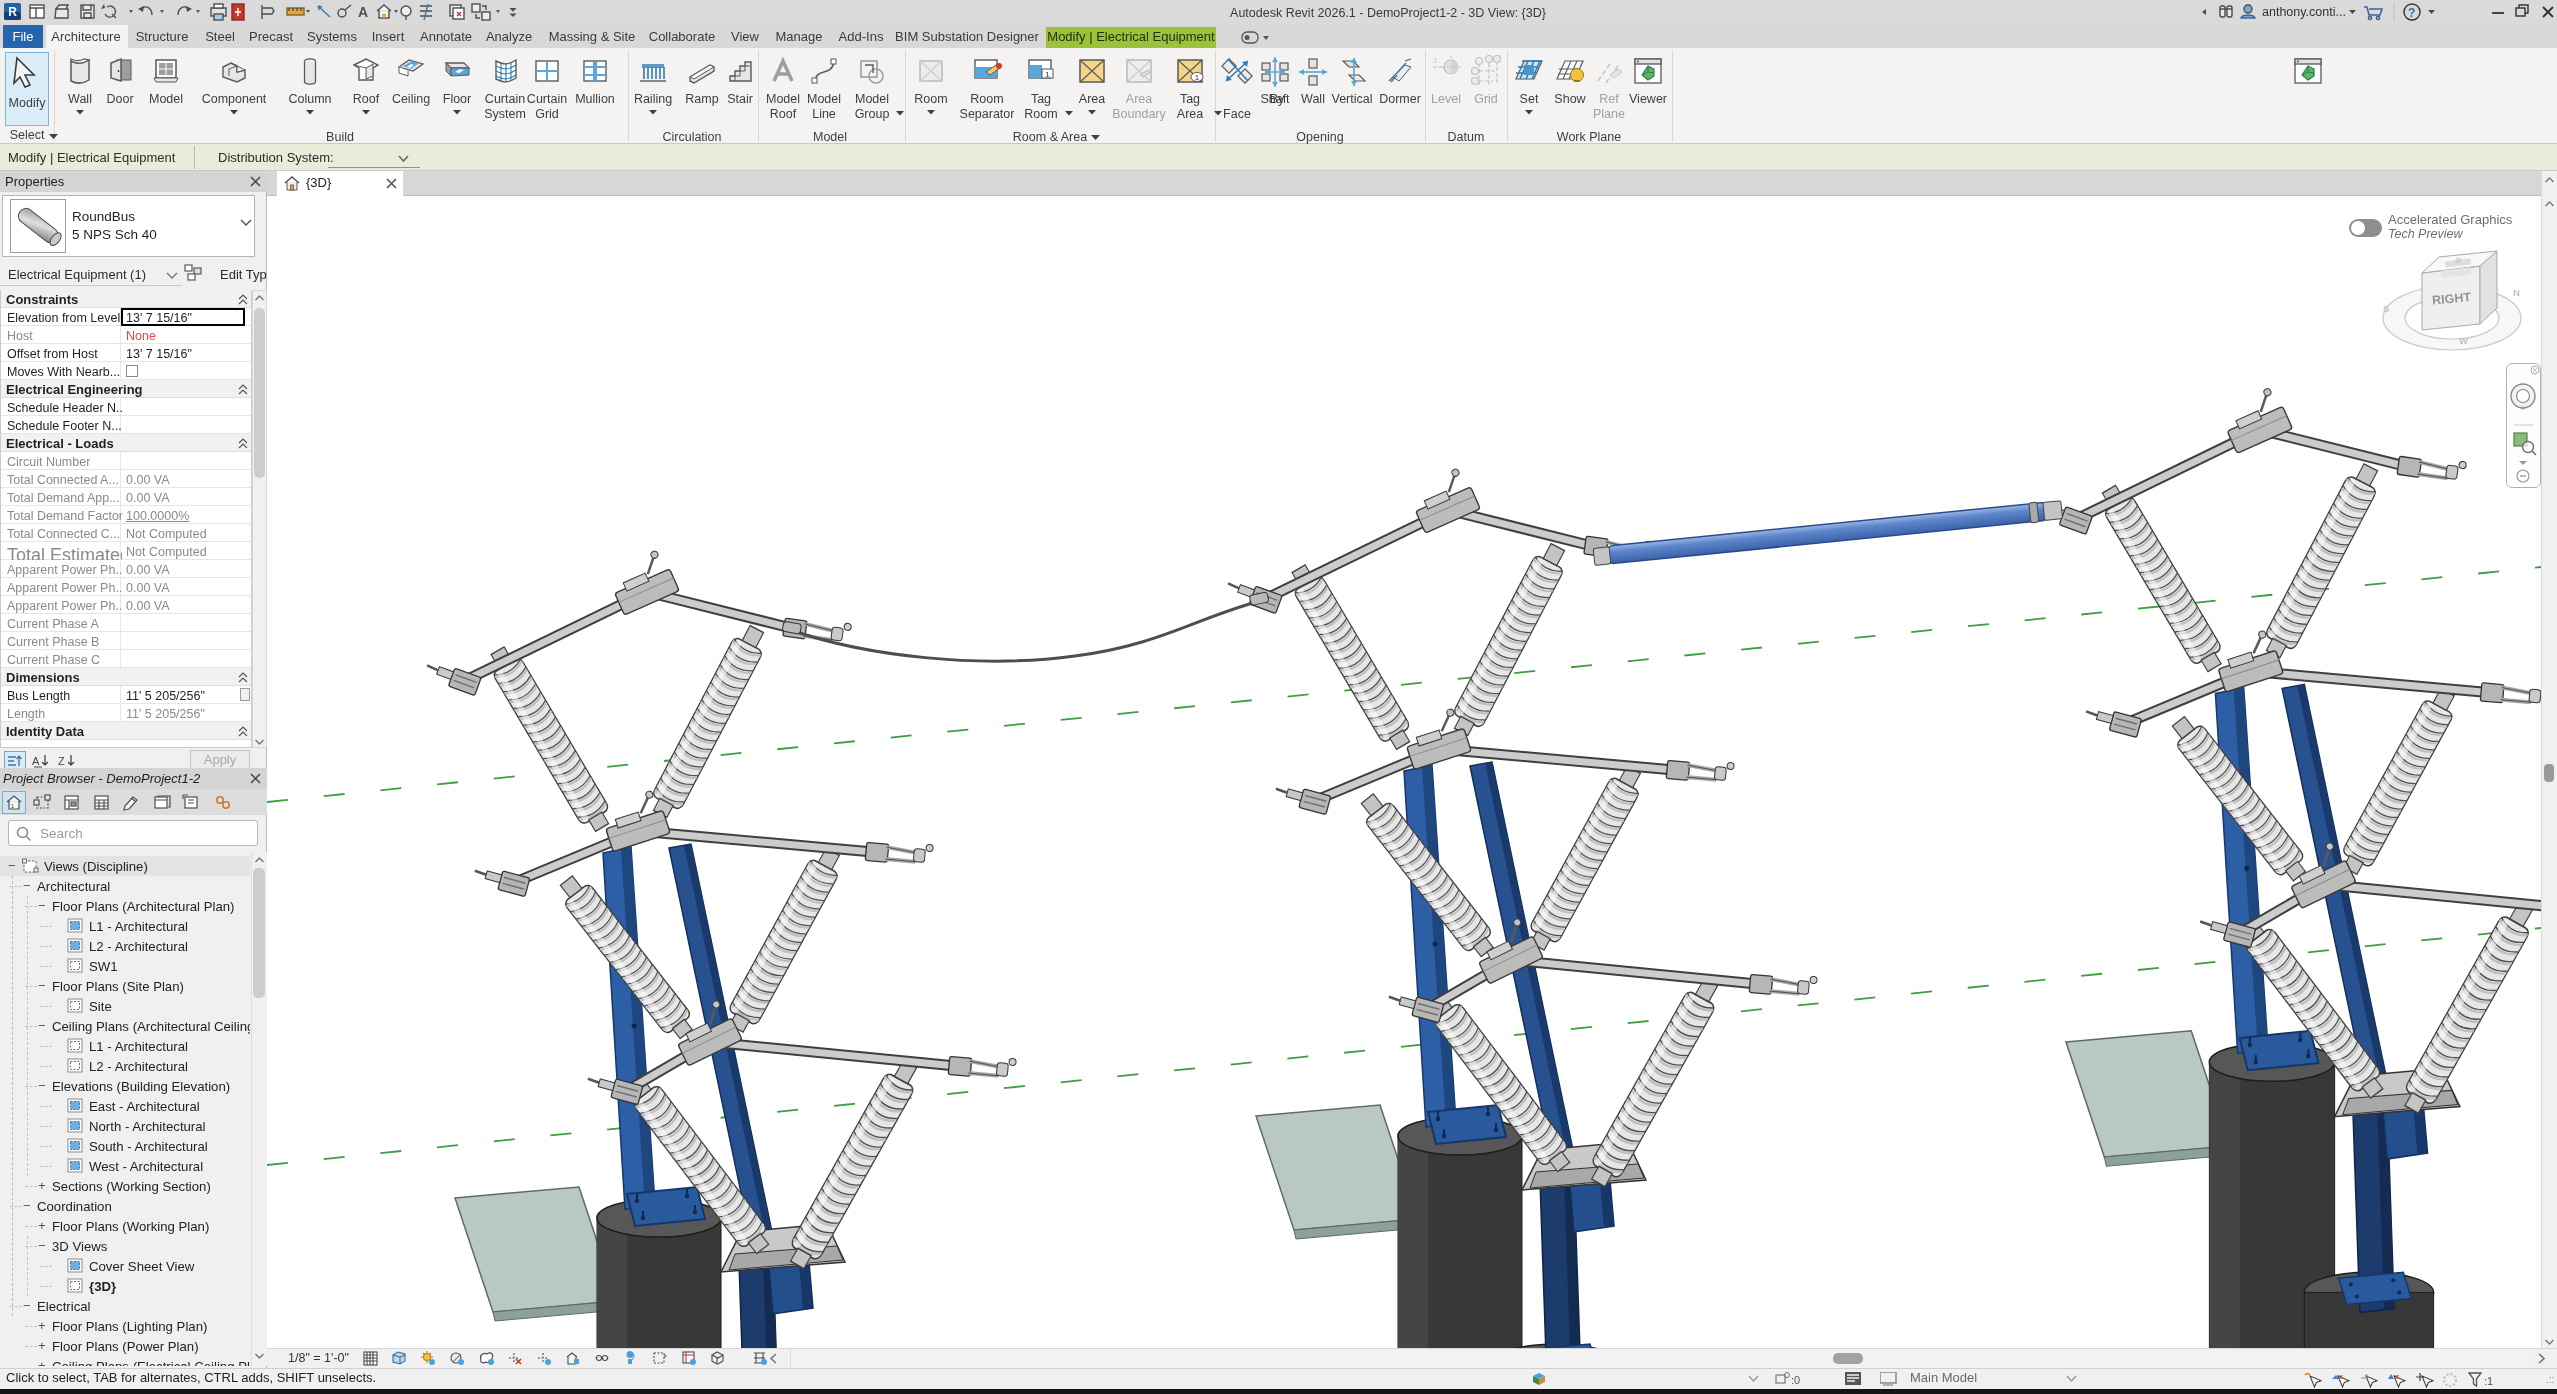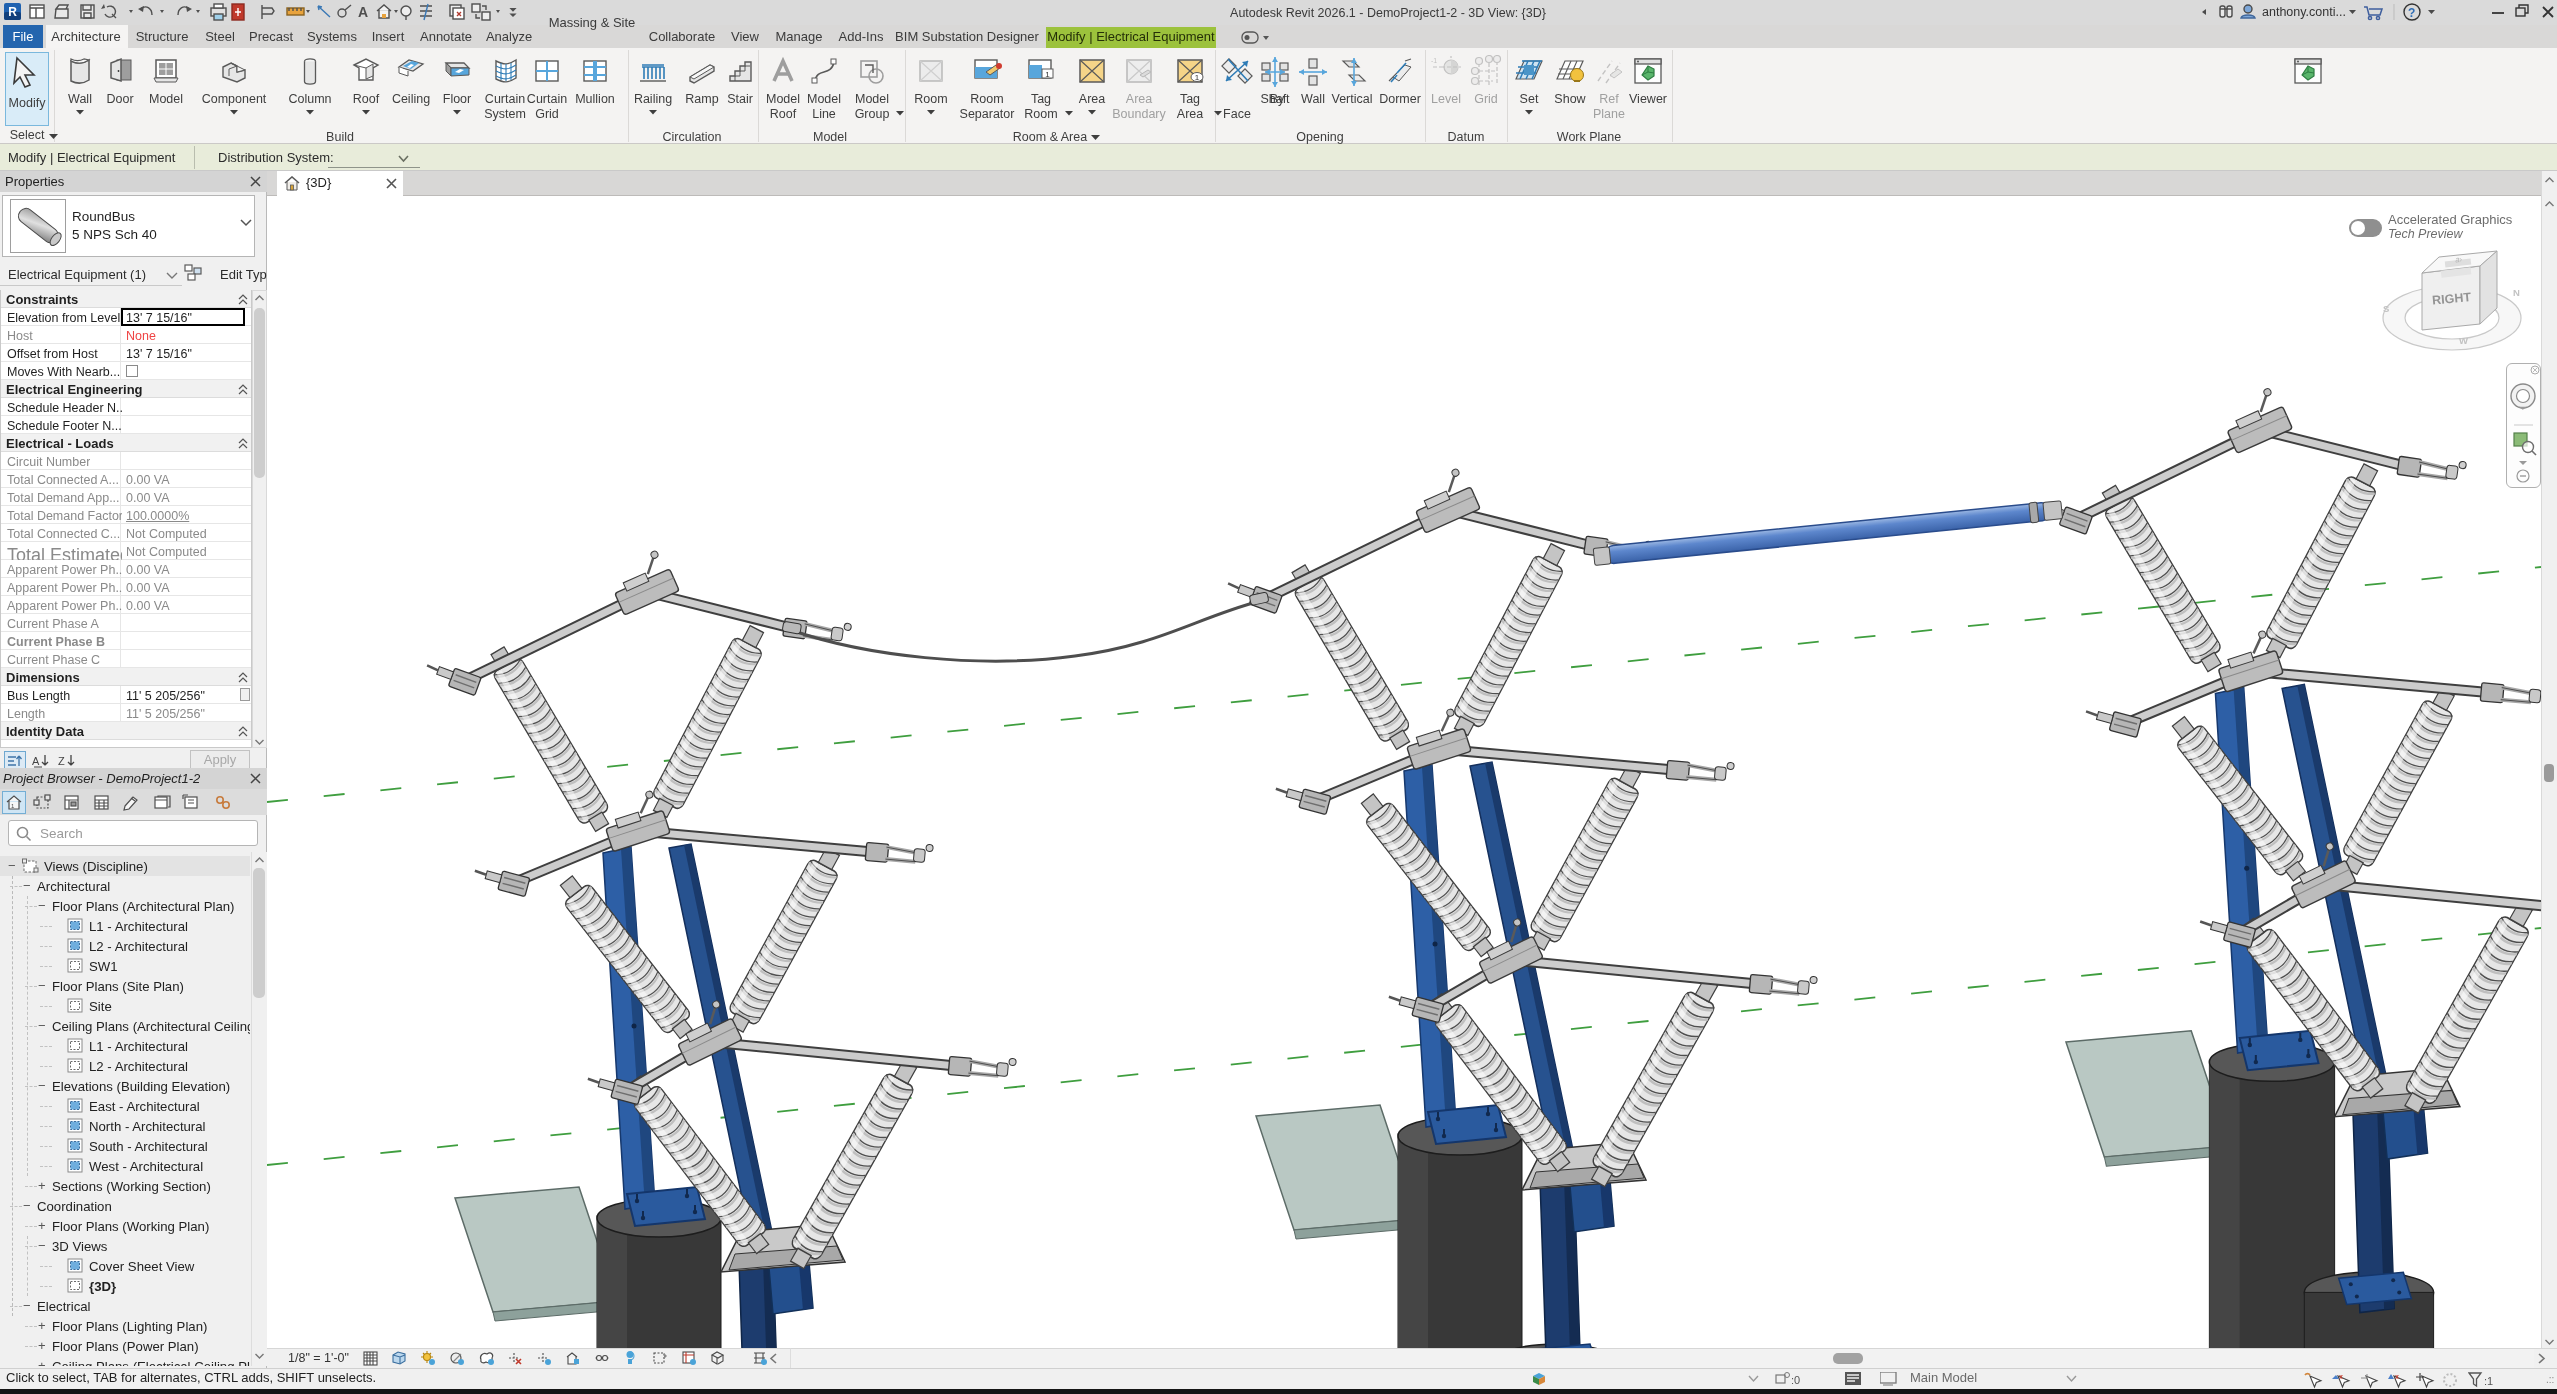--- a/index.html
+++ b/index.html
@@ -94,21 +94,21 @@
 <div class="t" style="left:23px;top:30px;font-size:13px;color:#ffffff;font-weight:400;transform:translateX(-50%);">File</div>
 <div class="abs" style="left:46px;top:25px;width:82px;height:23px;background:#f5f4f3"></div>
 <div class="t" style="left:86px;top:30px;font-size:13px;color:#3b3b3b;font-weight:400;transform:translateX(-50%);">Architecture</div>
 <div class="t" style="left:162px;top:30px;font-size:13px;color:#3b3b3b;font-weight:400;transform:translateX(-50%);">Structure</div>
 <div class="t" style="left:220px;top:30px;font-size:13px;color:#3b3b3b;font-weight:400;transform:translateX(-50%);">Steel</div>
 <div class="t" style="left:271px;top:30px;font-size:13px;color:#3b3b3b;font-weight:400;transform:translateX(-50%);">Precast</div>
 <div class="t" style="left:332px;top:30px;font-size:13px;color:#3b3b3b;font-weight:400;transform:translateX(-50%);">Systems</div>
 <div class="t" style="left:388px;top:30px;font-size:13px;color:#3b3b3b;font-weight:400;transform:translateX(-50%);">Insert</div>
 <div class="t" style="left:446px;top:30px;font-size:13px;color:#3b3b3b;font-weight:400;transform:translateX(-50%);">Annotate</div>
 <div class="t" style="left:509px;top:30px;font-size:13px;color:#3b3b3b;font-weight:400;transform:translateX(-50%);">Analyze</div>
-<div class="t" style="left:592px;top:16px;font-size:13px;color:#3b3b3b;font-weight:400;transform:translateX(-50%);">Massing &amp; Site</div>
+<div class="t" style="left:592px;top:30px;font-size:13px;color:#3b3b3b;font-weight:400;transform:translateX(-50%);">Massing &amp; Site</div>
 <div class="t" style="left:682px;top:30px;font-size:13px;color:#3b3b3b;font-weight:400;transform:translateX(-50%);">Collaborate</div>
 <div class="t" style="left:745px;top:30px;font-size:13px;color:#3b3b3b;font-weight:400;transform:translateX(-50%);">View</div>
 <div class="t" style="left:799px;top:30px;font-size:13px;color:#3b3b3b;font-weight:400;transform:translateX(-50%);">Manage</div>
 <div class="t" style="left:861px;top:30px;font-size:13px;color:#3b3b3b;font-weight:400;transform:translateX(-50%);">Add-Ins</div>
 <div class="t" style="left:967px;top:30px;font-size:13px;color:#3b3b3b;font-weight:400;transform:translateX(-50%);">BIM Substation Designer</div>
 <div class="abs" style="left:1046px;top:27px;width:170px;height:21px;background:#9cc23c"></div>
 <div class="t" style="left:1131px;top:30px;font-size:13px;color:#253008;font-weight:400;transform:translateX(-50%);">Modify | Electrical Equipment</div>
 <svg class="abs" style="left:1240;top:31" width="30" height="14">
     <rect x="2" y="1" width="16" height="11" rx="5" fill="none" stroke="#555" stroke-width="1.3"></rect>
     <circle cx="7" cy="6.5" r="2.5" fill="#555"></circle>
@@ -563,21 +563,21 @@
 <div class="t" style="left:126px;top:581px;font-size:12.5px;color:#8a8a8a;font-weight:400;">0.00 VA</div>
 <div class="abs" style="left:1px;top:596px;width:250px;height:18px;background:#fff;border-bottom:1px solid #e6e6e6"></div>
 <div class="abs" style="left:120px;top:596px;width:1px;height:18px;background:#e6e6e6"></div>
 <div class="t" style="left:7px;top:599px;font-size:12.5px;color:#8a8a8a;font-weight:400;max-width:115px;overflow:hidden">Apparent Power Ph...</div>
 <div class="t" style="left:126px;top:599px;font-size:12.5px;color:#8a8a8a;font-weight:400;">0.00 VA</div>
 <div class="abs" style="left:1px;top:614px;width:250px;height:18px;background:#fff;border-bottom:1px solid #e6e6e6"></div>
 <div class="abs" style="left:120px;top:614px;width:1px;height:18px;background:#e6e6e6"></div>
 <div class="t" style="left:7px;top:617px;font-size:12.5px;color:#8a8a8a;font-weight:400;max-width:115px;overflow:hidden">Current Phase A</div>
 <div class="abs" style="left:1px;top:632px;width:250px;height:18px;background:#fff;border-bottom:1px solid #e6e6e6"></div>
 <div class="abs" style="left:120px;top:632px;width:1px;height:18px;background:#e6e6e6"></div>
-<div class="t" style="left:7px;top:635px;font-size:12.5px;color:#8a8a8a;font-weight:700;max-width:115px;overflow:hidden">Current Phase B</div>
+<div class="t" style="left:7px;top:635px;font-size:12.5px;color:#8a8a8a;font-weight:400;max-width:115px;overflow:hidden">Current Phase B</div>
 <div class="abs" style="left:1px;top:650px;width:250px;height:18px;background:#fff;border-bottom:1px solid #e6e6e6"></div>
 <div class="abs" style="left:120px;top:650px;width:1px;height:18px;background:#e6e6e6"></div>
 <div class="t" style="left:7px;top:653px;font-size:12.5px;color:#8a8a8a;font-weight:400;max-width:115px;overflow:hidden">Current Phase C</div>
 <div class="abs" style="left:1px;top:668px;width:250px;height:18px;background:#f1f1f1;border-bottom:1px solid #dcdcdc"></div>
 <div class="t" style="left:6px;top:670.5px;font-size:13px;color:#1f1f1f;font-weight:700;">Dimensions</div>
 <svg class="abs" style="left:238;top:672px" width="10" height="11">
     <path d="M1 5l4-4 4 4M1 10l4-4 4 4" fill="none" stroke="#555" stroke-width="1.2"></path>
   </svg>
 <div class="abs" style="left:1px;top:686px;width:250px;height:18px;background:#fff;border-bottom:1px solid #e6e6e6"></div>
 <div class="abs" style="left:120px;top:686px;width:1px;height:18px;background:#e6e6e6"></div>

